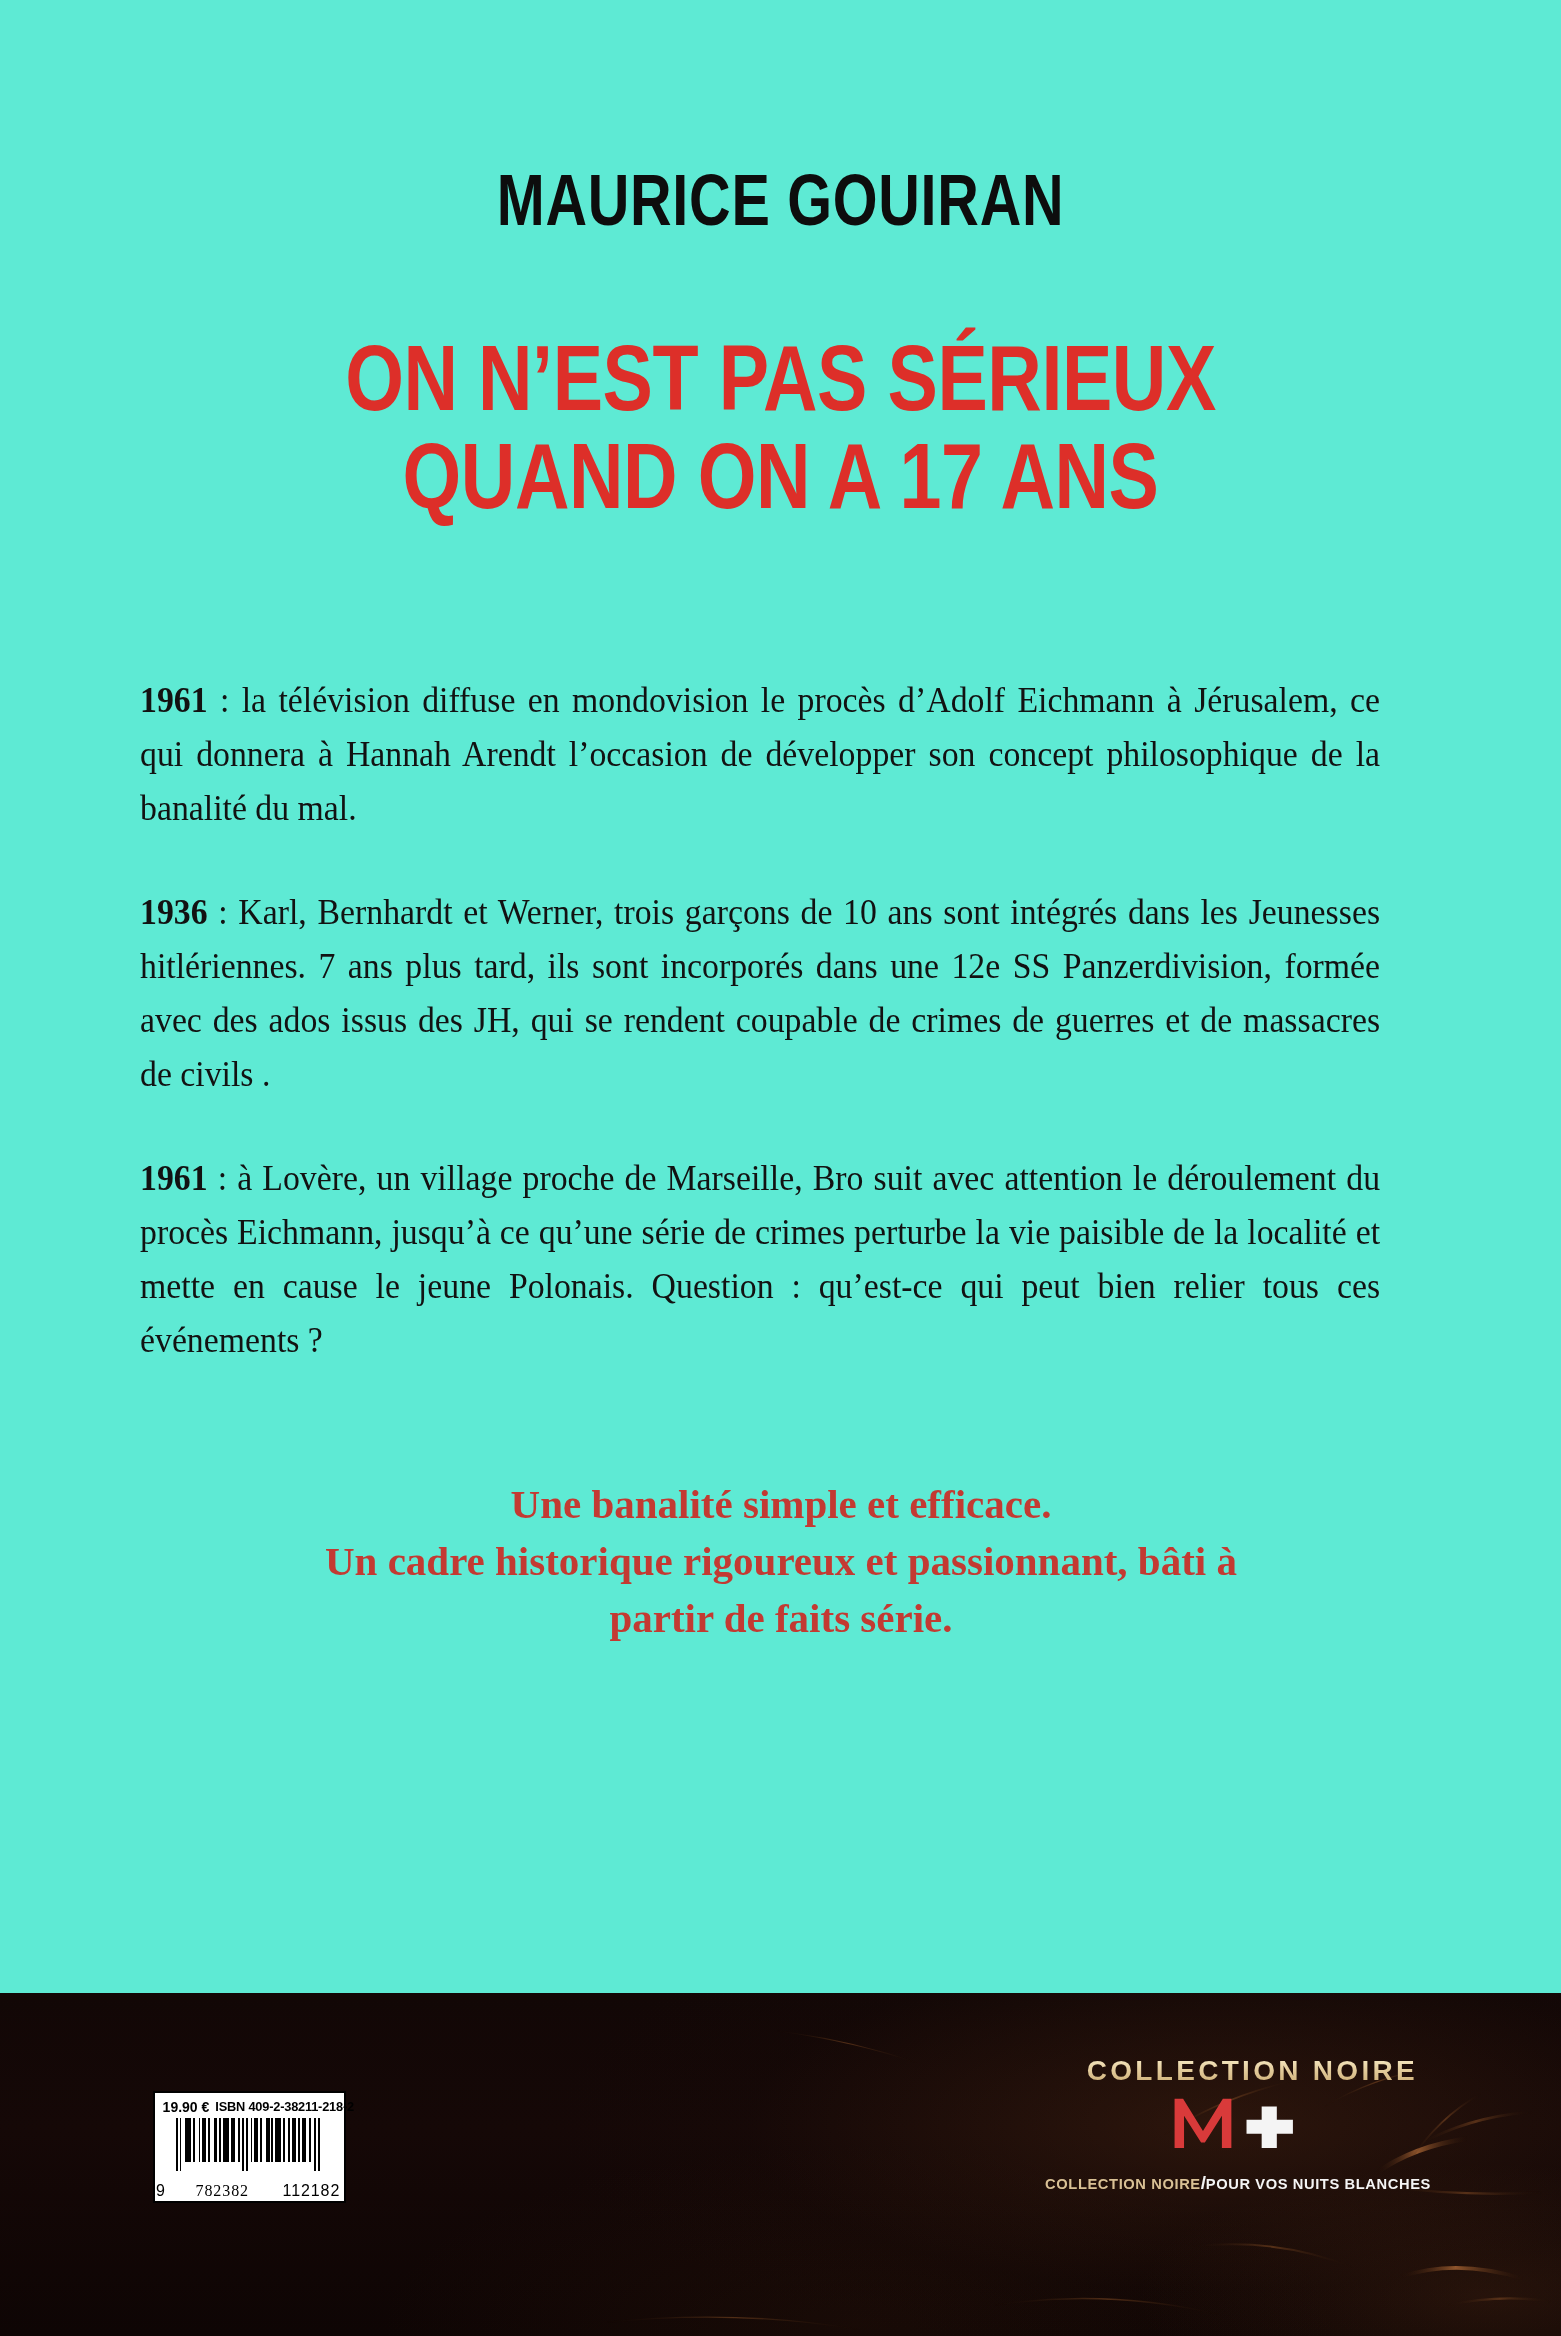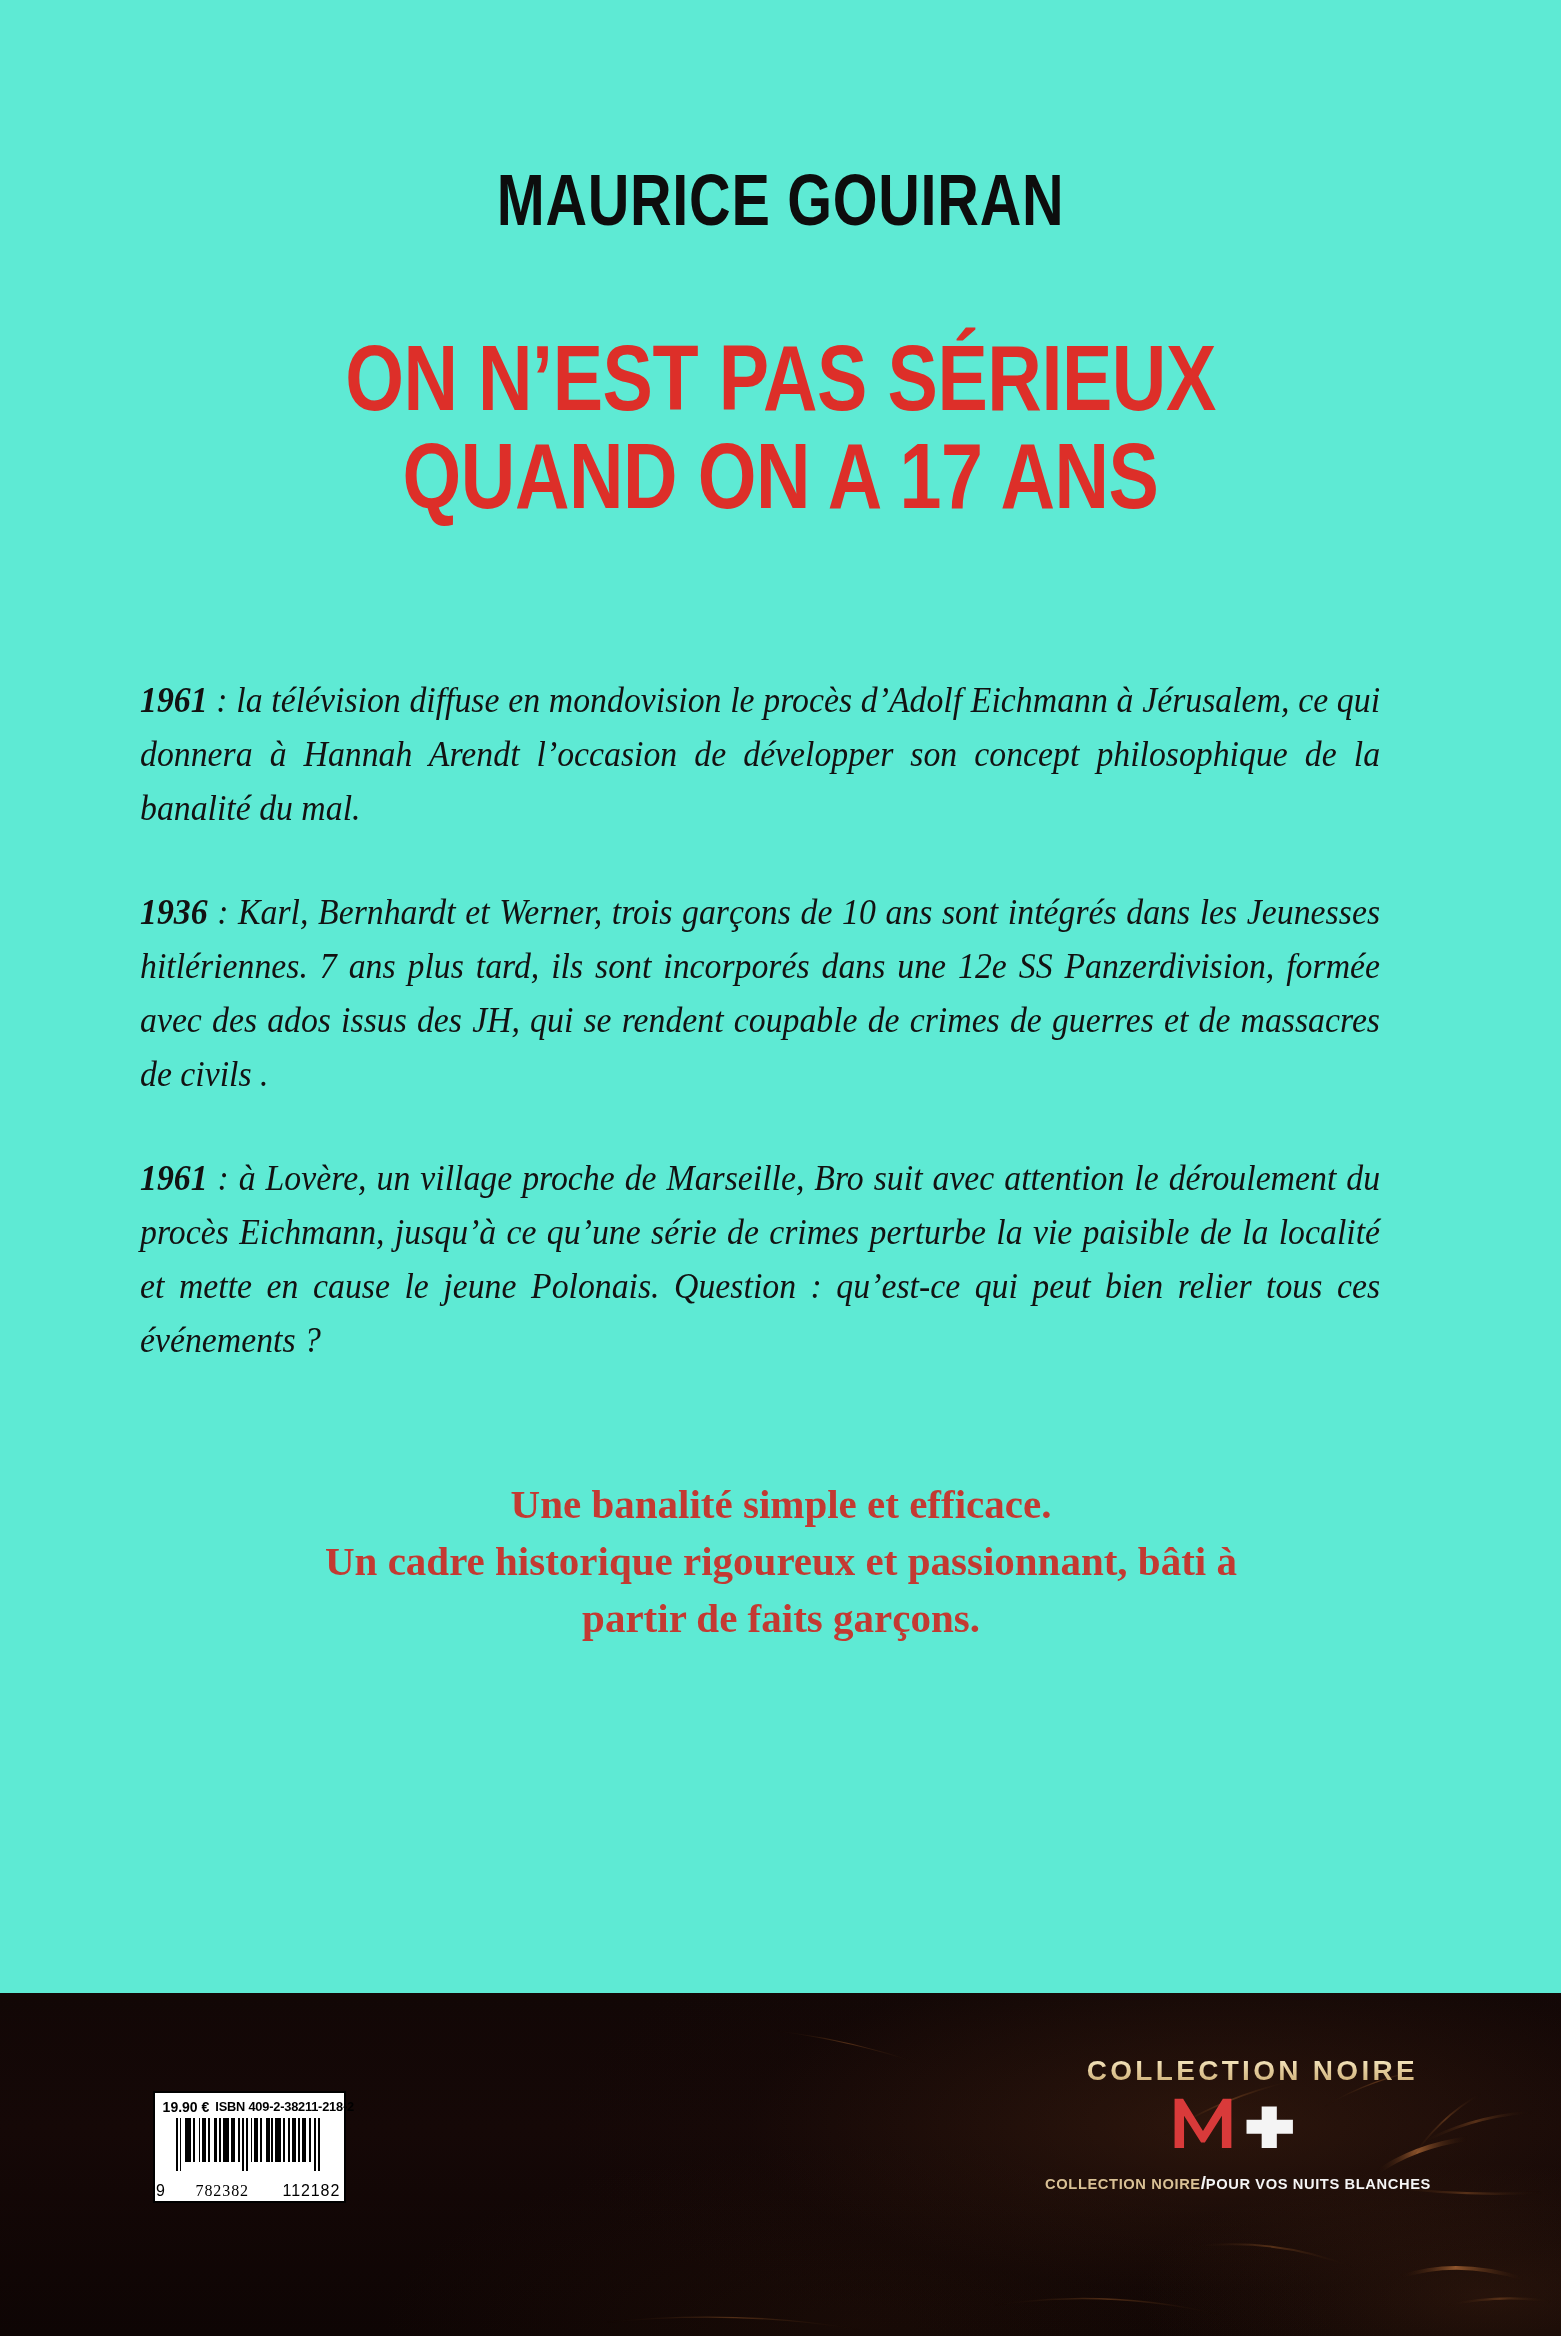--- a/index.html
+++ b/index.html
@@ -55,21 +55,20 @@
     transform-origin: center center;
     white-space: nowrap;
   }
 
   
   .body-copy {
     position: absolute;
     top: 674px;
     left: 140px;
     width: 1285px;
-    font-style: italic;
   }
   .para {
     font-family: "Liberation Serif", "DejaVu Serif", serif;
     font-size: 35px;
     line-height: 54px;
     color: #121212;
     text-align: justify;
     margin: 0 0 50px 0;
     transform: scaleX(0.965);
     transform-origin: left center;
@@ -233,21 +232,21 @@
       <span class="year">1936</span><span> : Karl, Bernhardt et Werner, trois garçons de 10 ans  sont intégrés dans les Jeunesses hitlériennes. 7 ans plus tard, ils sont incorporés dans une 12e SS Panzerdivision, formée avec des ados issus des JH, qui se rendent coupable de crimes de guerres et de massacres de civils .</span>
     </p>
     <p class="para">
       <span class="year">1961</span><span> : à Lovère, un village proche de Marseille, Bro suit avec attention le déroulement du procès Eichmann, jusqu’à ce qu’une série de crimes perturbe la vie paisible de la localité et mette en cause le jeune Polonais. Question : qu’est-ce qui peut bien relier tous ces événements ?</span>
     </p>
   </div>
 
   <div class="pullquote">
     <span class="pq-line">Une banalité simple et efficace.</span>
     <span class="pq-line">Un cadre historique rigoureux et passionnant, bâti à</span>
-    <span class="pq-line">partir de faits garçons.</span>
+    <span class="pq-line">partir de faits série.</span>
   </div>
 
   <div class="footer">
 
     <svg class="footer-texture" viewBox="0 0 1650 364" preserveAspectRatio="none">
       <defs>
         <linearGradient id="crackA" x1="0" y1="0" x2="1" y2="0">
           <stop offset="0%" stop-color="#2a1409" stop-opacity="0"></stop>
           <stop offset="45%" stop-color="#b9703a" stop-opacity="0.85"></stop>
           <stop offset="100%" stop-color="#3a1d0c" stop-opacity="0"></stop>

